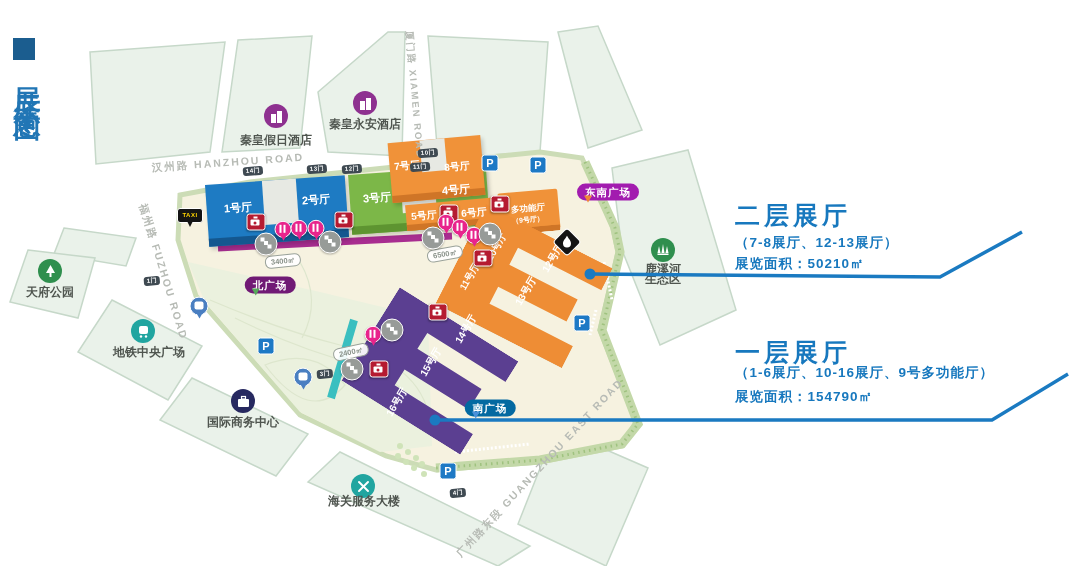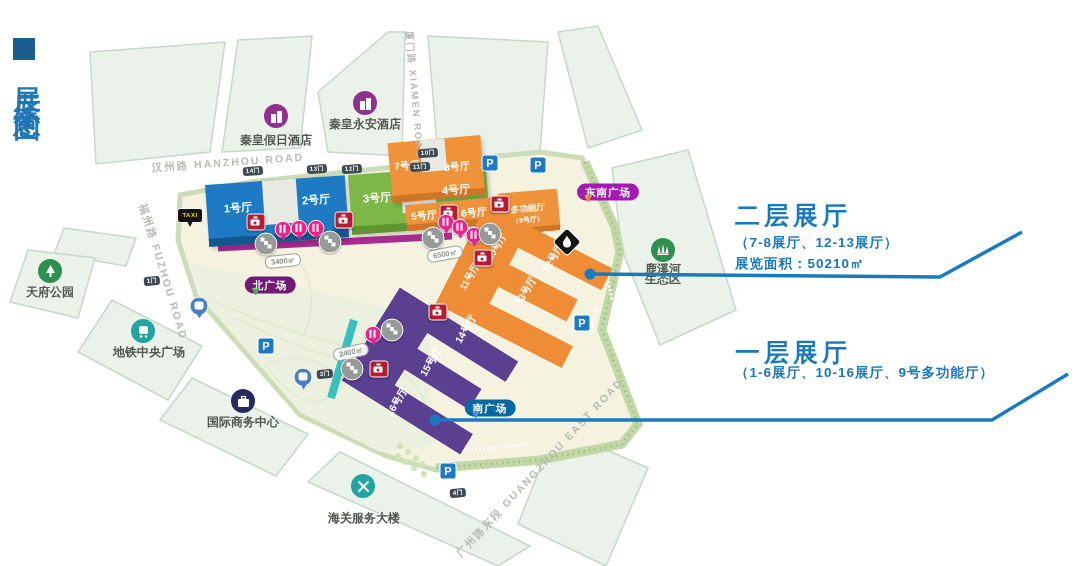--- a/index.html
+++ b/index.html
@@ -318,21 +318,21 @@
       </svg>
   </div>
   <div class="lm-lb" style="left:243px;top:422px;">国际商务中心</div>
 
   <div class="lm-ic" style="left:363px;top:486px;background:#21a5a0;">
     <svg width="13" height="13" viewBox="0 0 13 13" stroke="#fff" stroke-width="2" stroke-linecap="round">
         <line x1="2" y1="2" x2="11" y2="11"></line>
         <line x1="11" y1="2" x2="2" y2="11"></line>
       </svg>
   </div>
-  <div class="lm-lb" style="left:364px;top:518px;font-family:Liberation Serif, serif;">海关服务大楼</div>
+  <div class="lm-lb" style="left:364px;top:501px;font-family:Liberation Serif, serif;">海关服务大楼</div>
 
   <div class="lm-ic" style="left:663px;top:250px;background:#2f8f4e;">
     <svg width="14" height="13" viewBox="0 0 14 13" fill="#fff">
         <polygon points="3,2 4.5,9 1.5,9"></polygon>
         <polygon points="7,0 8.5,9 5.5,9"></polygon>
         <polygon points="11,2 12.5,9 9.5,9"></polygon>
         <rect x="1.5" y="9.5" width="11" height="1.5"></rect>
       </svg>
   </div>
   <div class="lm-lb" style="left:663px;top:269px;">鹿溪河</div>
@@ -347,14 +347,15 @@
 
   <div class="abs" id="title-square"></div>
   <div class="abs" id="title-text">展厅示意图</div>
 
   <div class="ann-title" style="left:735px;top:199px;">二层展厅</div>
   <div class="ann-sub" style="left:735px;top:234px;">（7-8展厅、12-13展厅）</div>
   <div class="ann-sub" style="left:735px;top:255px;">展览面积：50210㎡</div>
 
   <div class="ann-title" style="left:735px;top:336px;">一层展厅</div>
   <div class="ann-sub" style="left:735px;top:364px;">（1-6展厅、10-16展厅、9号多功能厅）</div>
+  <div class="ann-sub" style="left:735px;top:388px;">展览面积：154790㎡</div>
 
 </div>
 
 </body></html>

